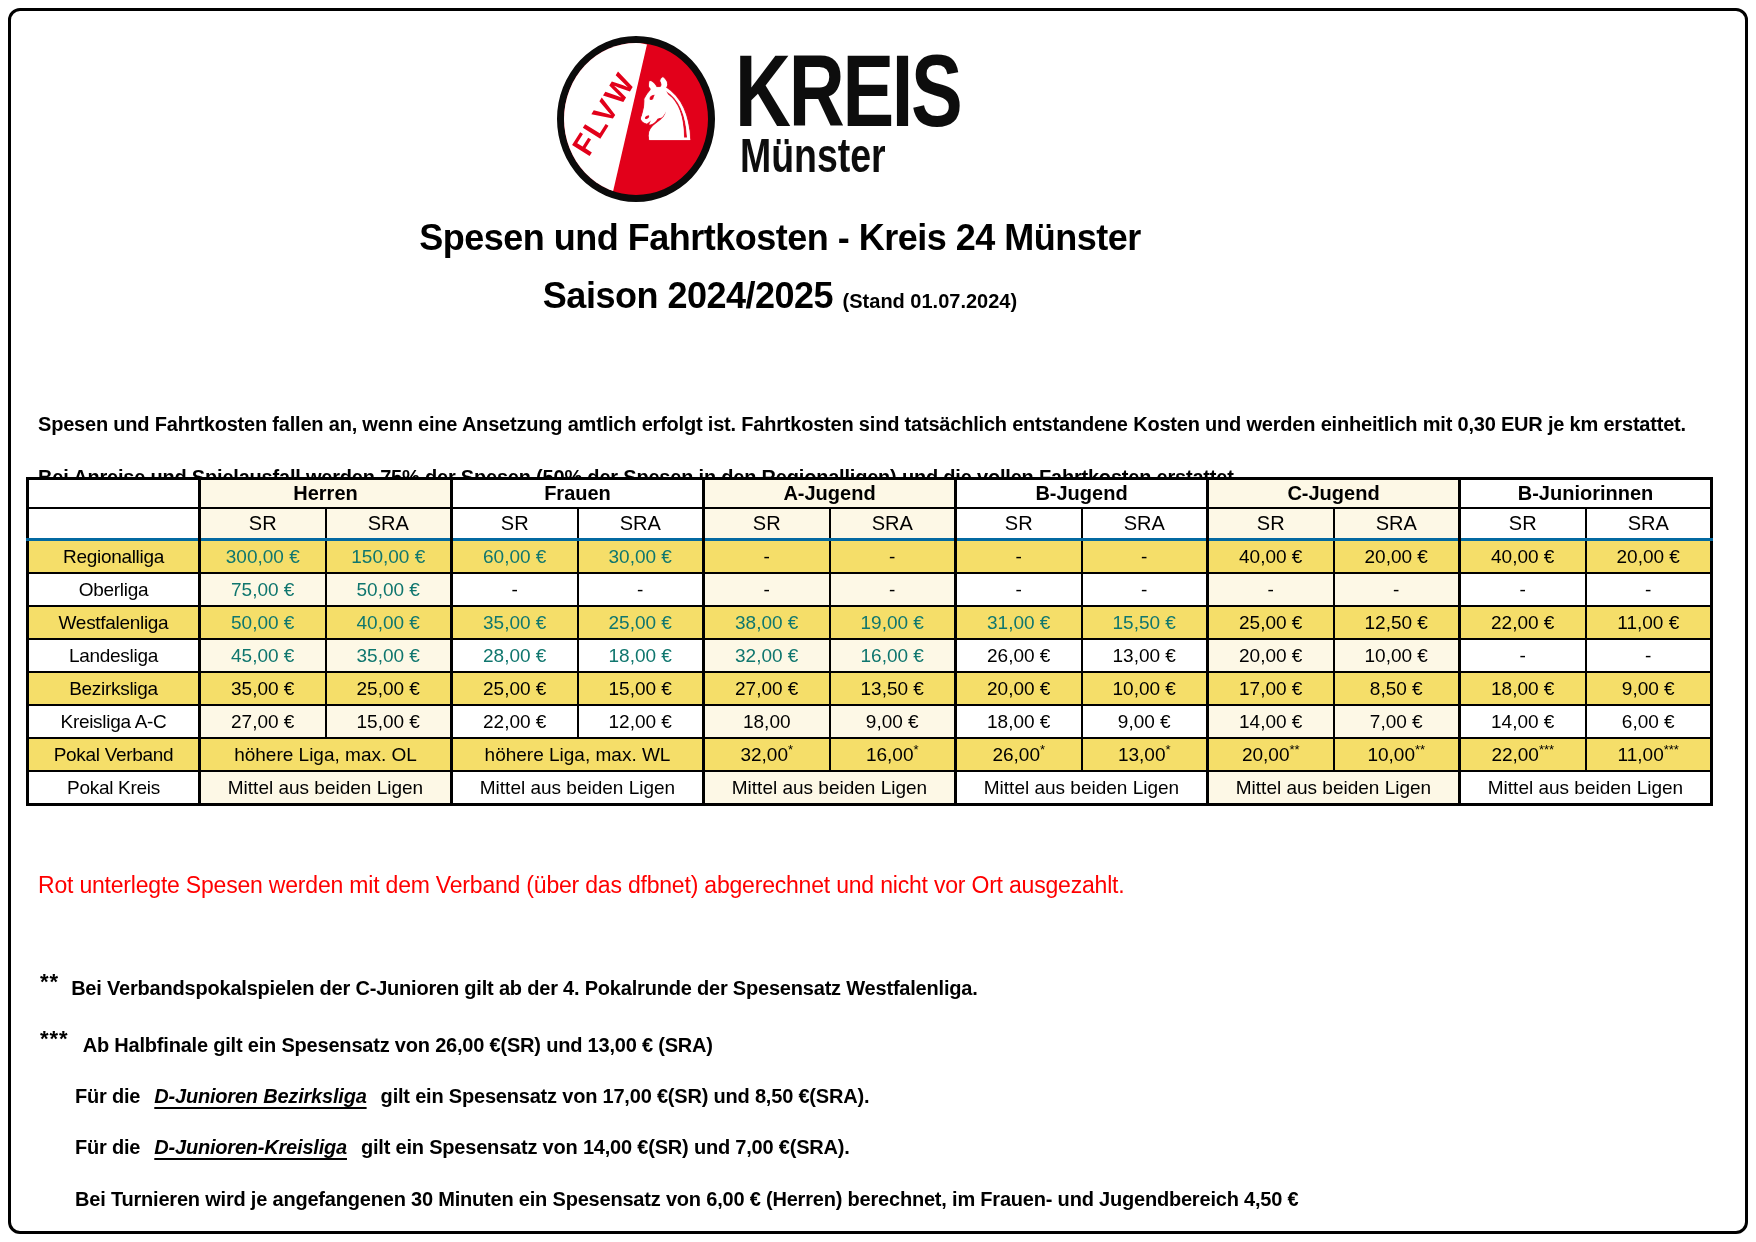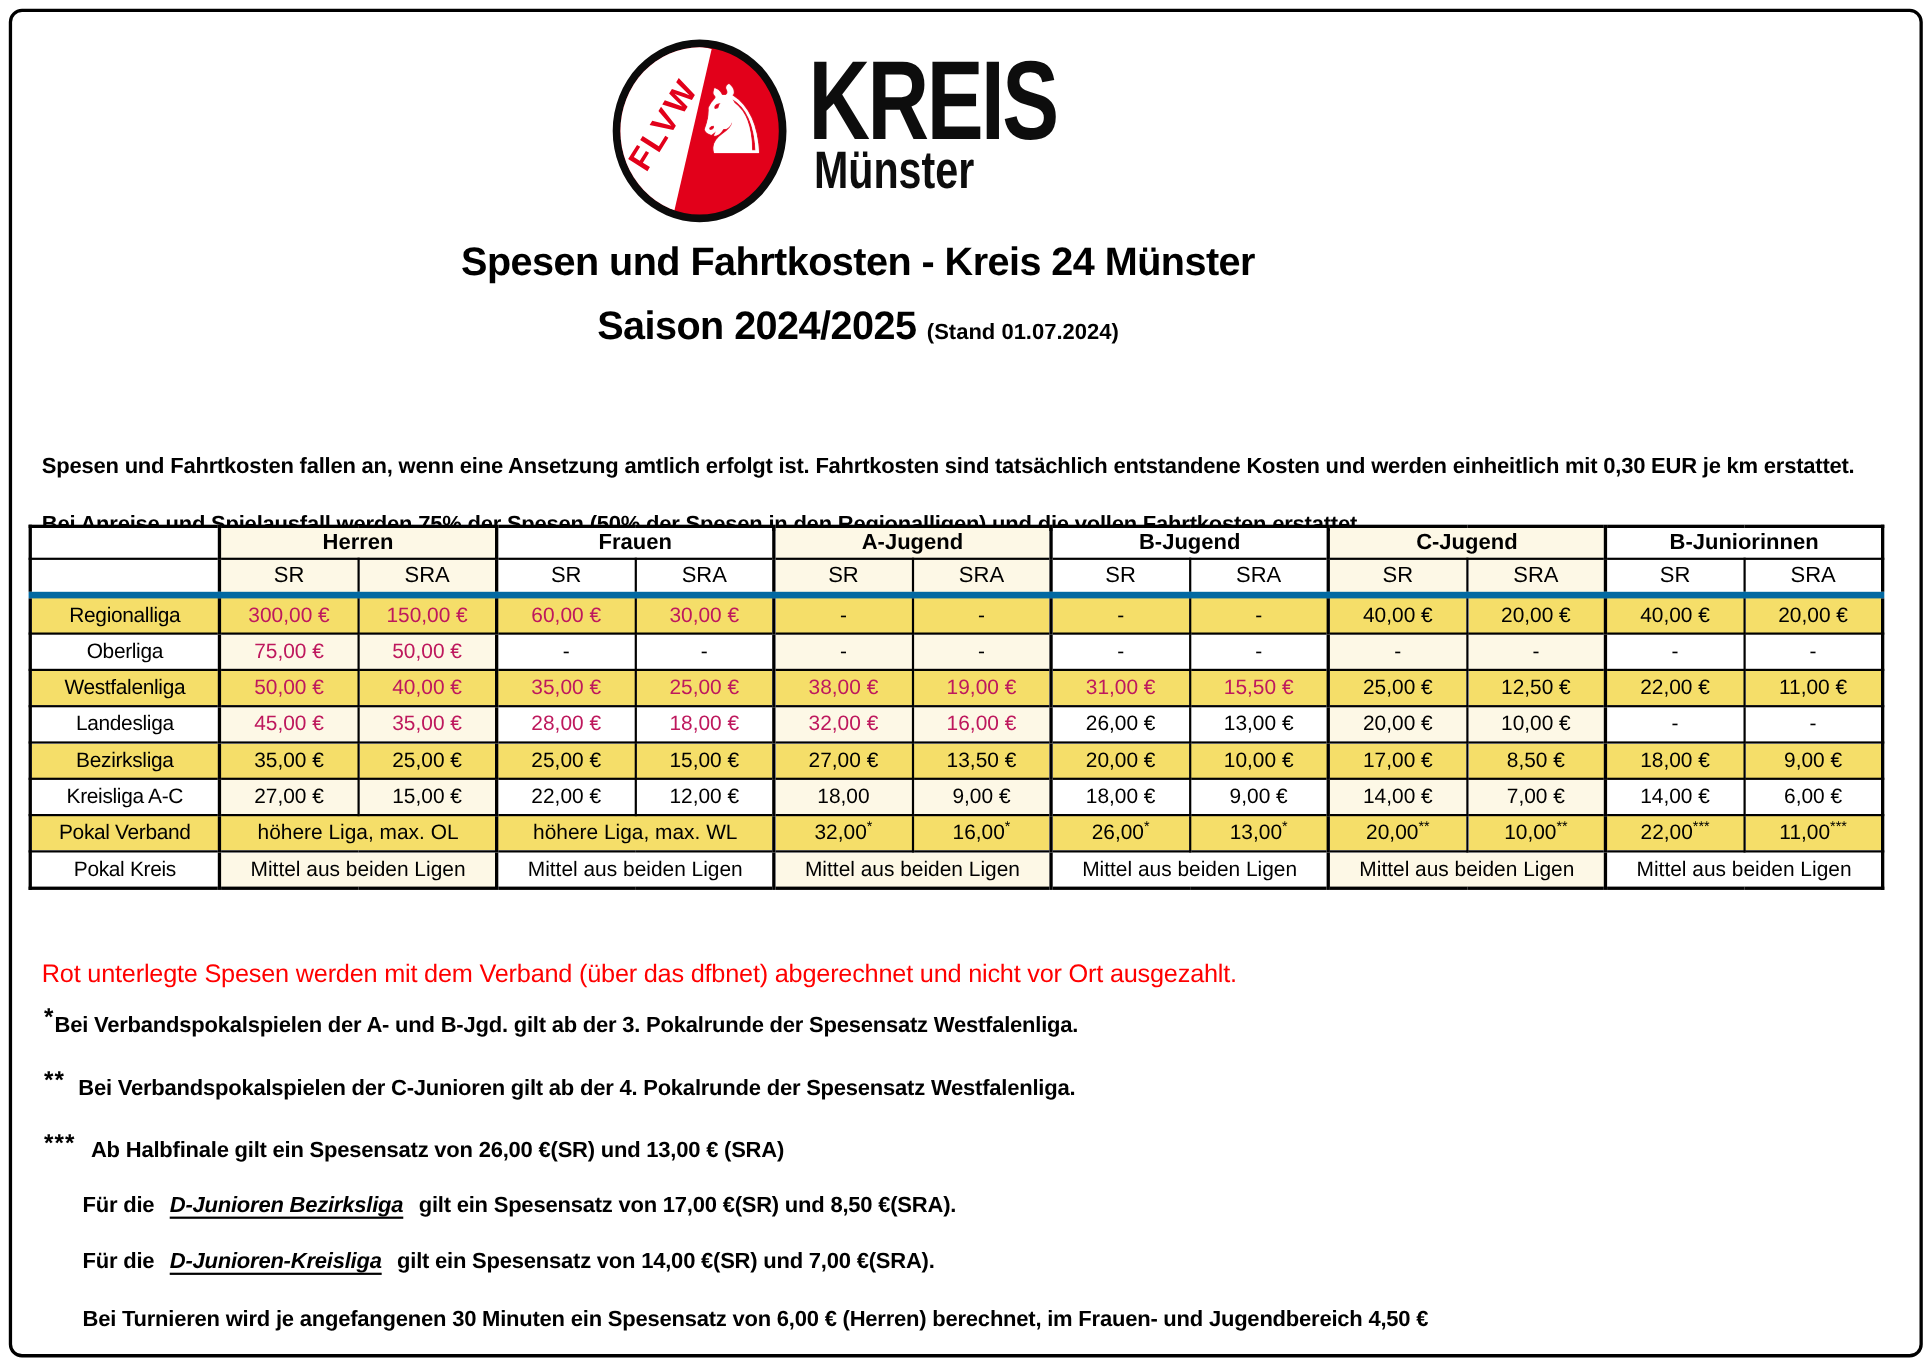--- a/index.html
+++ b/index.html
@@ -59,28 +59,28 @@
   
   .tablewrap { position:absolute; left:26px; top:477px; width:1687px; }
   table.spesen { border-collapse:collapse; width:100%; table-layout:fixed;
     border:3px solid #000; }
   table.spesen th, table.spesen td {
     border:2px solid #000; padding:0 2px; text-align:center;
     font-size:19px; font-weight:normal; height:31px; overflow:hidden; white-space:nowrap;
   }
   table.spesen thead tr.gh th { height:27px; font-weight:bold; font-size:20px; }
   table.spesen thead tr.sh th { height:29px; font-size:20px; }
-  table.spesen thead tr.sh  { border-bottom:6px solid #0369a1; }
+  table.spesen thead tr.sh  { border-bottom:3px solid #0369a1; }
   td.rowlabel { text-align:left; padding-left:5px; font-weight:bold;
     font-size:18.5px; letter-spacing:-0.3px; }
   .gs { border-left:3px solid #000 !important; }
   .yellow { background:#F5DE69; }
   .tint   { background:#FDF8E6; }
   .plain  { background:#ffffff; }
-  .red    { color:#be185d; }
+  .red    { color:#0f766e; }
   table.spesen sup { font-size:13px; line-height:0; }
 
   
   .rednote { position:absolute; left:38px; top:872px; color:#ff0000;
     font-size:23px; letter-spacing:-0.2px; white-space:nowrap; }
   .fn { position:absolute; font-size:20px; font-weight:bold; letter-spacing:-0.2px;
     white-space:nowrap; }
   .fn .mark { position:relative; top:-6px; font-size:22px; letter-spacing:1px; }
   .fn1 { left:40px; top:918px; }
   .fn2 { left:40px; top:975px; }
@@ -259,21 +259,20 @@
             <td colspan="2" class="plain gs">Mittel aus beiden Ligen</td>
             <td colspan="2" class="tint gs">Mittel aus beiden Ligen</td>
             <td colspan="2" class="plain gs">Mittel aus beiden Ligen</td>
           </tr>
         </tbody>
     </table>
   </div>
 
   <div class="rednote">Rot unterlegte Spesen werden mit dem Verband (über das dfbnet) abgerechnet und nicht vor Ort ausgezahlt.</div>
 
-  <div class="fn fn1"><span class="mark">*</span><span>Bei Verbandspokalspielen der A- und B-Jgd. gilt ab der 3. Pokalrunde der Spesensatz Westfalenliga.</span></div>
 
   <div class="fn fn2"><span class="mark">**</span><span>Bei Verbandspokalspielen der C-Junioren gilt ab der 4. Pokalrunde der Spesensatz Westfalenliga.</span></div>
 
   <div class="fn fn3"><span class="mark">***</span><span>Ab Halbfinale gilt ein Spesensatz von 26,00 €(SR) und 13,00 € (SRA)</span></div>
 
   <div class="fn fn4"><span>Für die</span><span class="league">D-Junioren Bezirksliga</span><span>gilt ein Spesensatz von 17,00 €(SR) und 8,50 €(SRA).</span></div>
 
   <div class="fn fn5"><span>Für die</span><span class="league">D-Junioren-Kreisliga</span><span>gilt ein Spesensatz von 14,00 €(SR) und 7,00 €(SRA).</span></div>
 
   <div class="fn fn6">Bei Turnieren wird je angefangenen 30 Minuten ein Spesensatz von 6,00 € (Herren) berechnet, im Frauen- und Jugendbereich 4,50 €</div>

